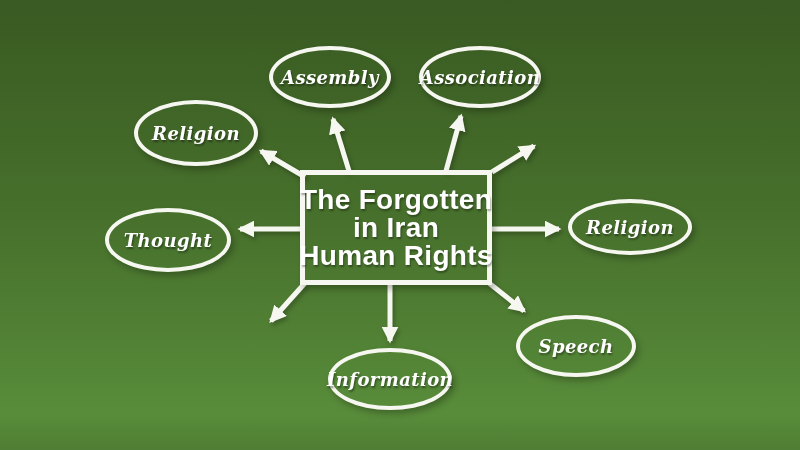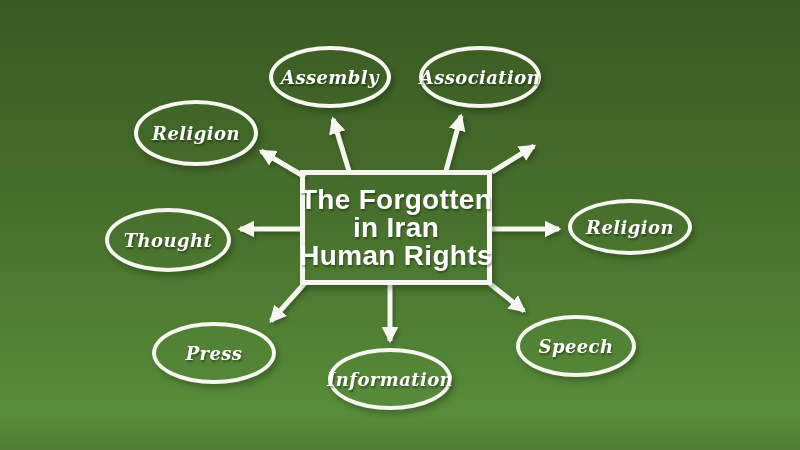--- a/index.html
+++ b/index.html
@@ -118,23 +118,20 @@
   </div>
   <div class="node n-education">
     <span class="label">Religion</span>
   </div>
   <div class="node n-thought">
     <span class="label">Thought</span>
   </div>
   <div class="node n-religion">
     <span class="label">Religion</span>
   </div>
-  <div class="node n-press">
-    <span class="label">Press</span>
-  </div>
   <div class="node n-information">
     <span class="label">Information</span>
   </div>
   <div class="node n-speech">
     <span class="label">Speech</span>
   </div>
 
 </div>
 
 </body></html>

